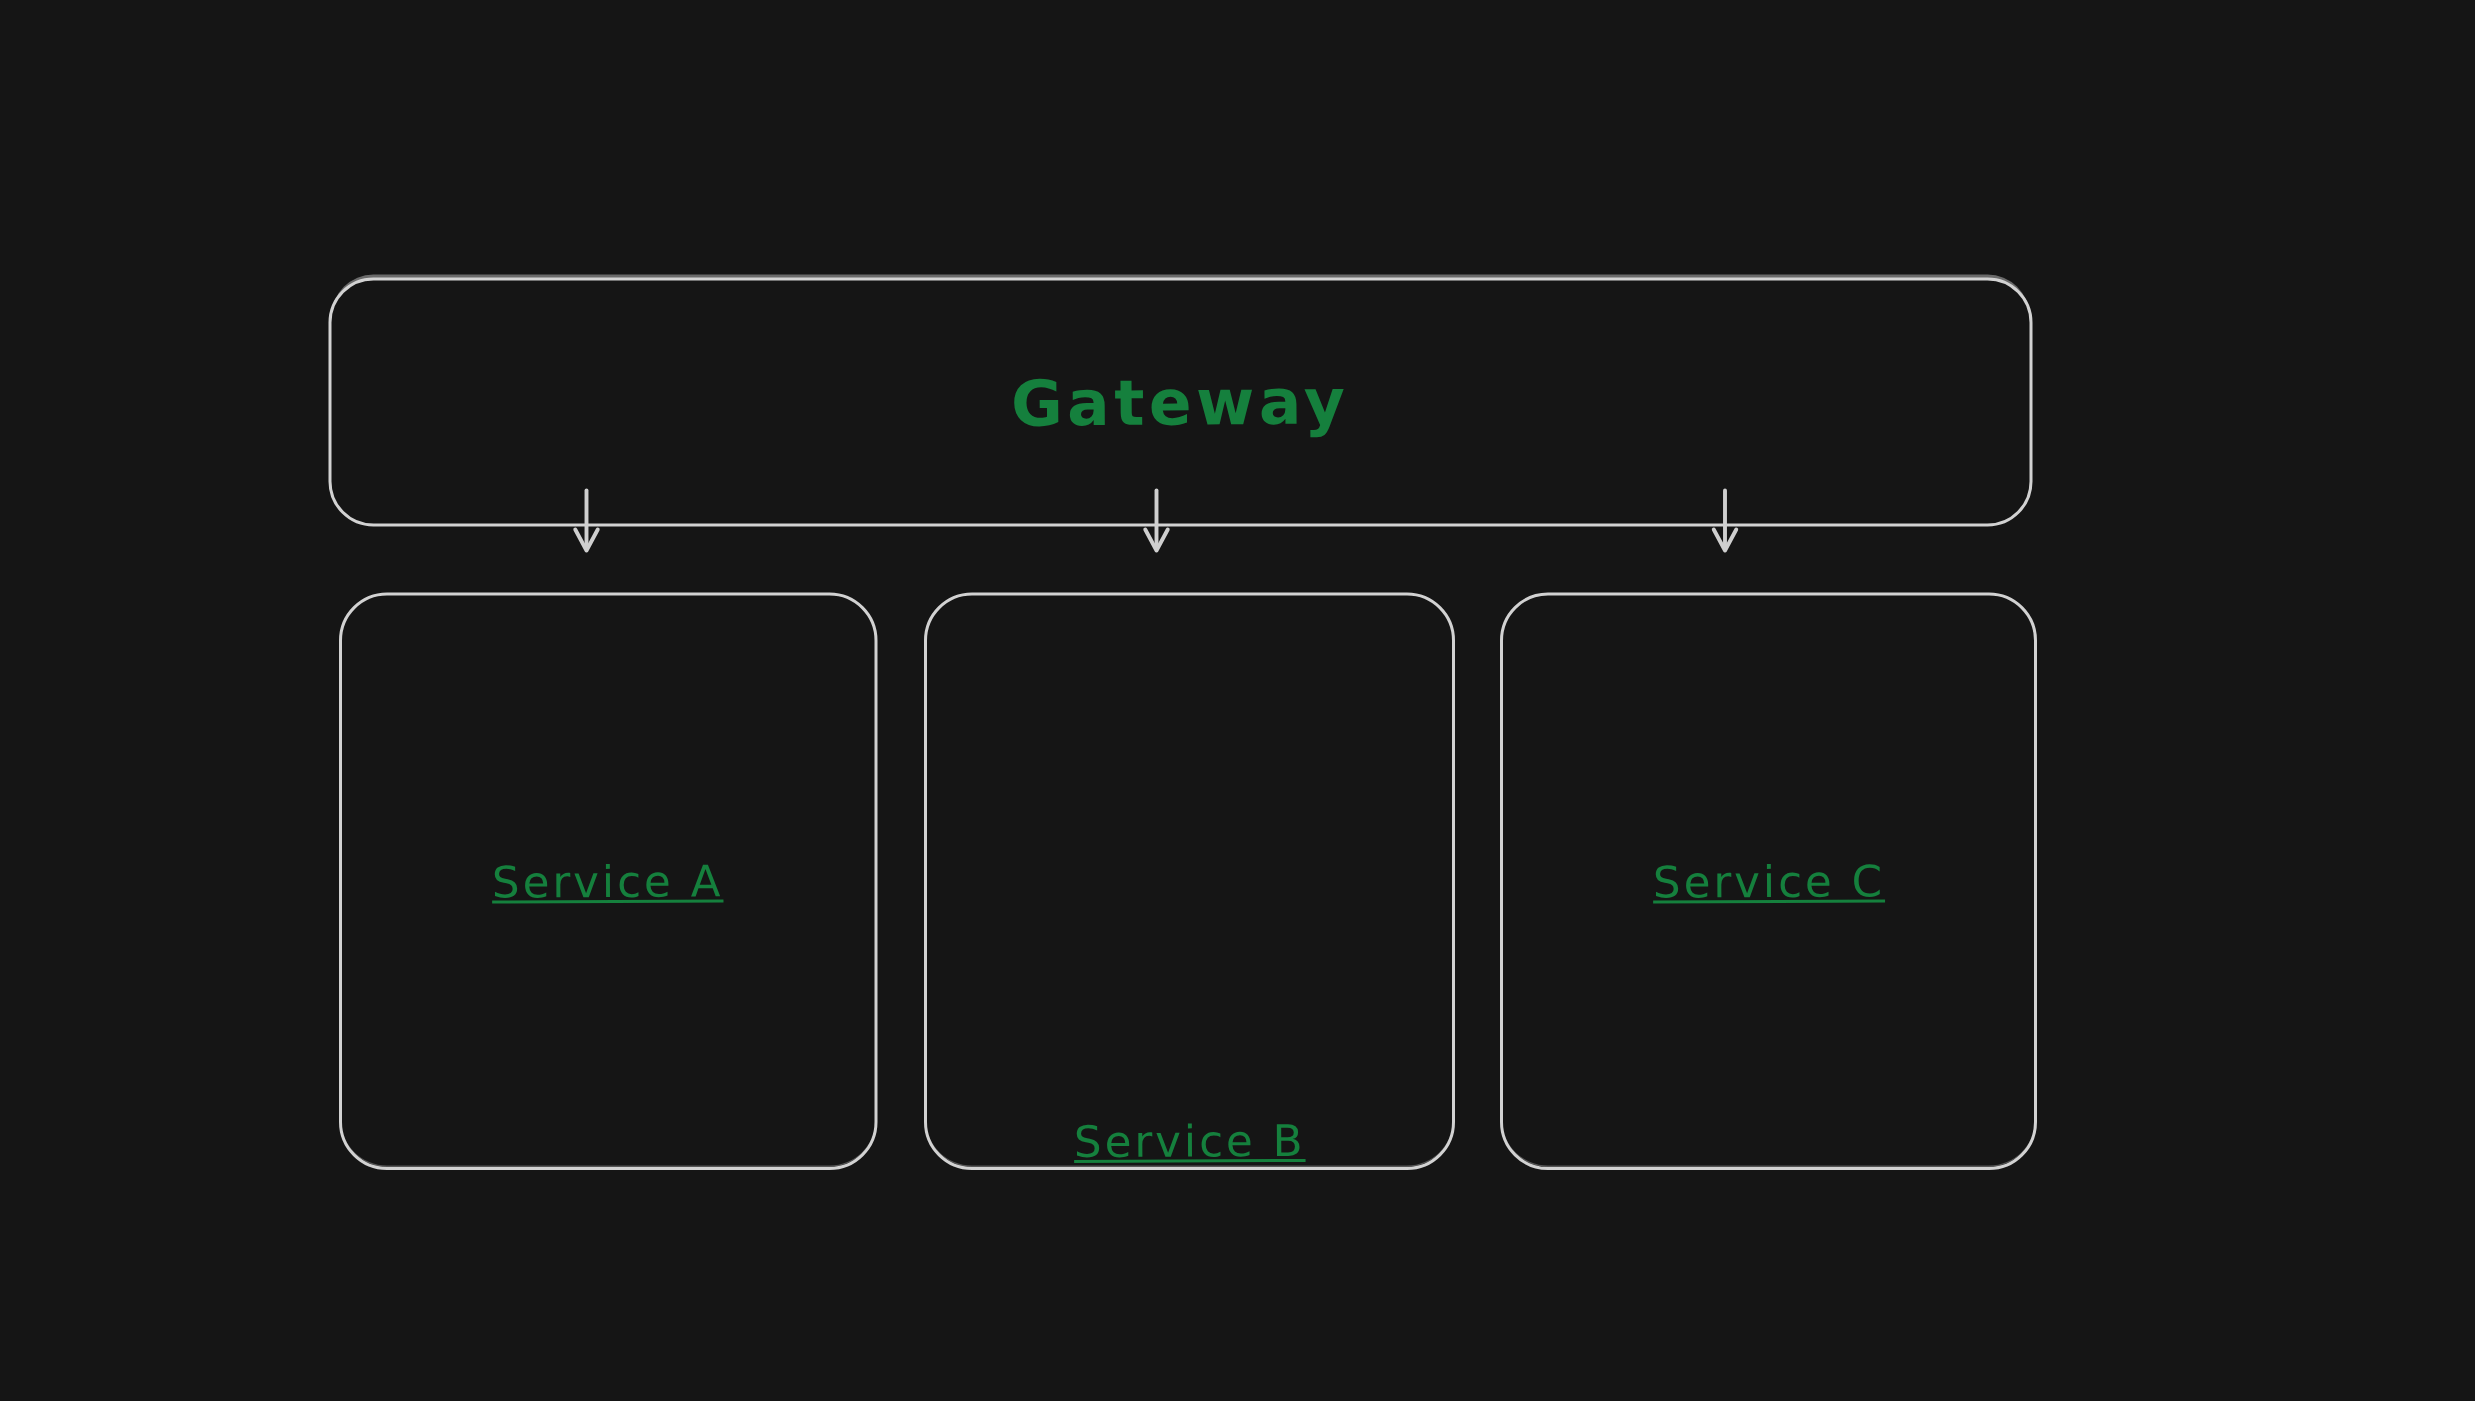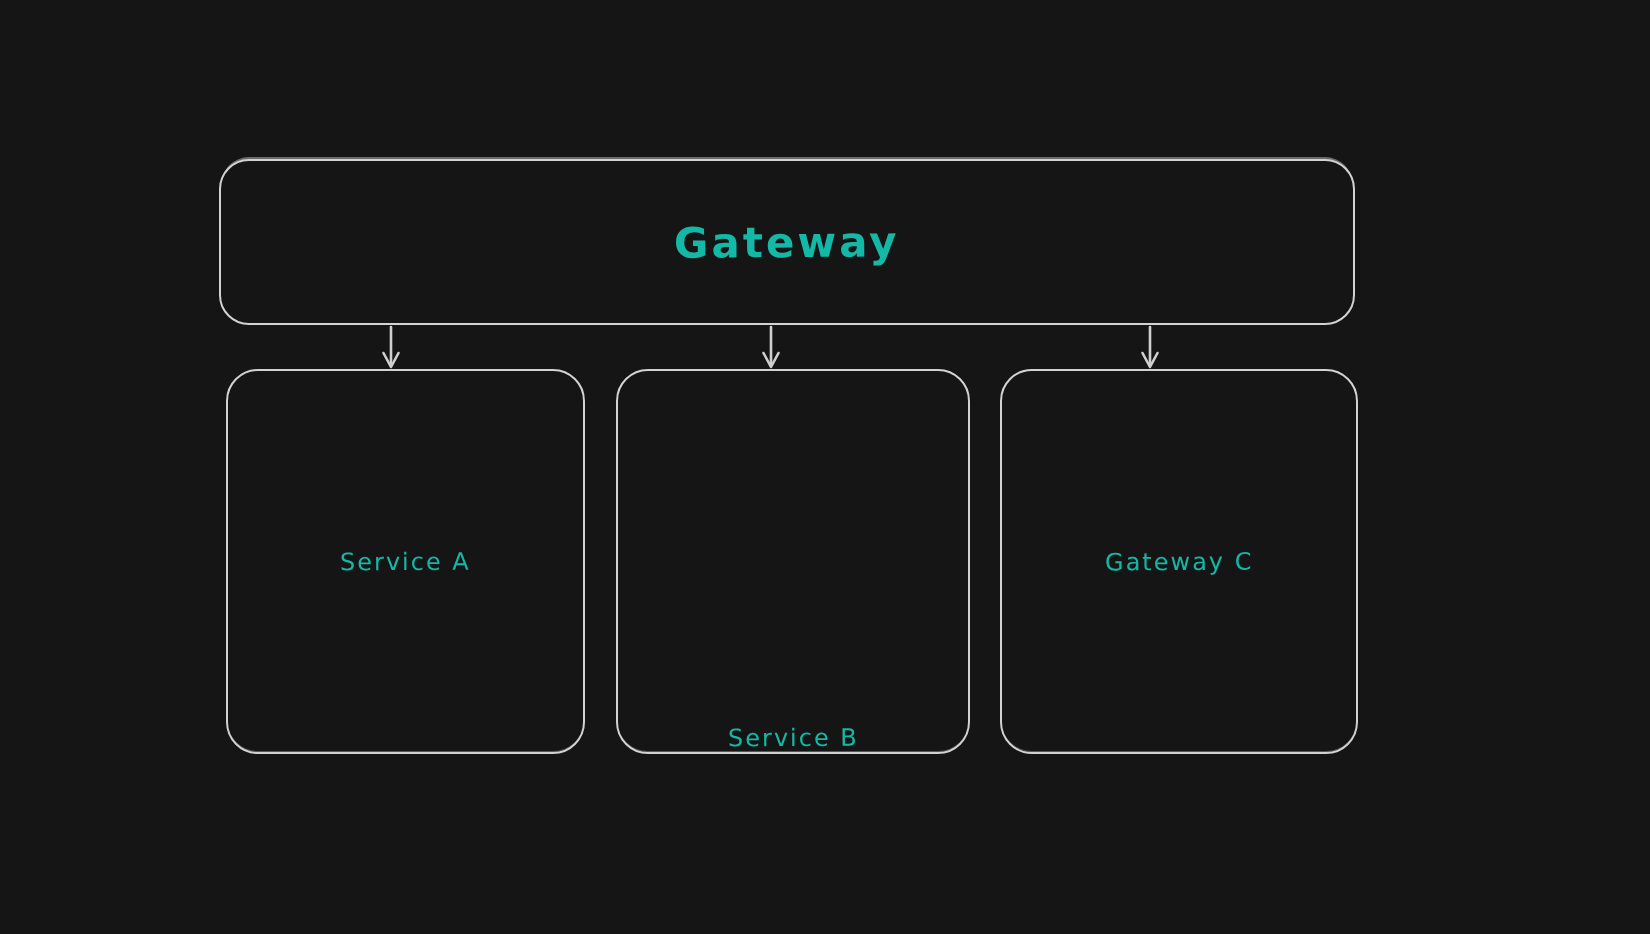--- a/index.html
+++ b/index.html
@@ -21,21 +21,22 @@
     height: 934px;
   }
   .node {
     position: absolute;
     box-sizing: border-box;
     border: 2.5px solid #d2d2d2;
     background: #151515;
     display: flex;
     align-items: center;
     justify-content: center;
-    color: #14b8a6;
+    color: #15803d;
+    margin-top: 26px;
   }
   
   .node.gateway {
     left: 219px;
     top: 159px;
     width: 1136px;
     height: 166px;
     border-radius: 30px;
     box-shadow: 0 -4px 0 -2px rgba(210,210,210,0.45);
   }
@@ -45,24 +46,25 @@
     letter-spacing: 3px;
     transform: rotate(-0.4deg);
   }
   .node.service {
     top: 369px;
     height: 385px;
     border-radius: 32px;
     box-shadow: inset 0 -2px 0 -1px rgba(210,210,210,0.35);
   }
   .node.service .node-label {
-    font-size: 24px;
+    font-size: 29px;
     font-weight: 400;
     letter-spacing: 2px;
     transform: rotate(-0.3deg);
+    text-decoration: underline;
   }
   .node.service-a { left: 226px; width: 359px; }
   .node.service-b { left: 616px; width: 354px; align-items: flex-end; }
   .node.service-c { left: 1000px; width: 358px; }
 
   .arrow {
     position: absolute;
     top: 324px;
     width: 44px;
     height: 46px;
@@ -107,16 +109,16 @@
     </svg>
   </div>
 
   <div class="node service service-a">
     <span class="node-label">Service A</span>
   </div>
   <div class="node service service-b">
     <span class="node-label">Service B</span>
   </div>
   <div class="node service service-c">
-    <span class="node-label">Gateway C</span>
+    <span class="node-label">Service C</span>
   </div>
 
 </div>
 
 </body></html>

